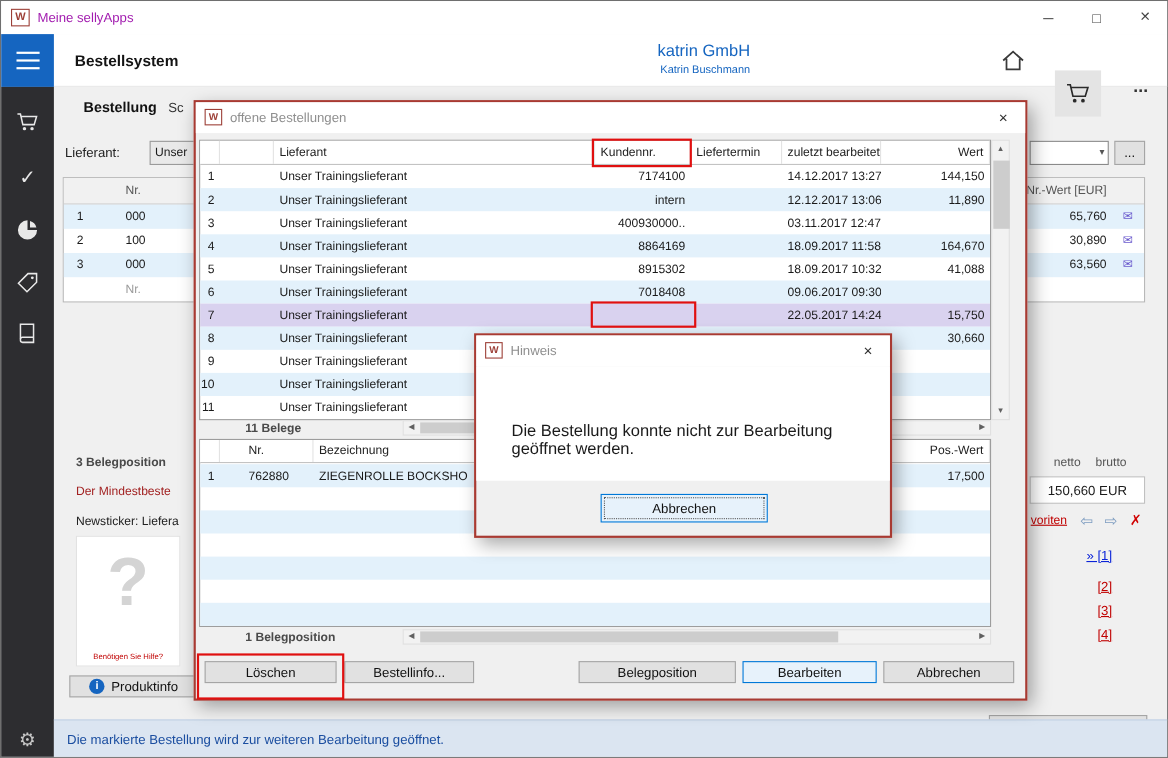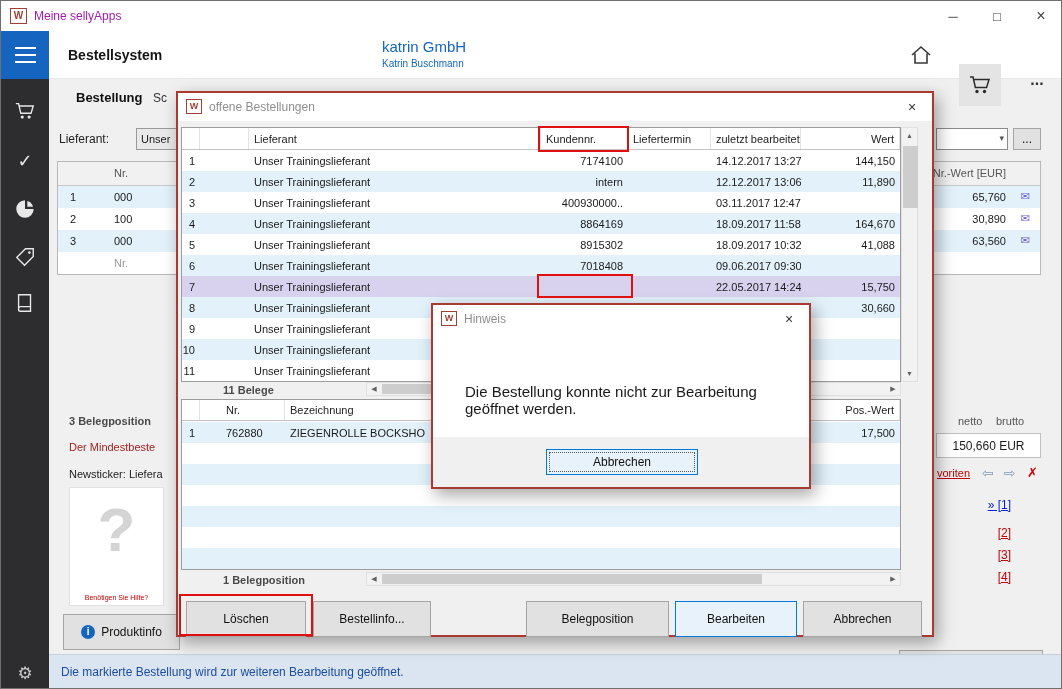--- a/index.html
+++ b/index.html
@@ -11,21 +11,21 @@
   .titlebar{left:0;top:0;width:1062px;height:30px;background:#fff}
   .applogo{position:absolute;left:9px;top:7px;width:17px;height:16px;border:1px solid #9d4038;color:#9d4038;font-size:10px;font-weight:bold;text-align:center;line-height:14px}
   .wtitle{position:absolute;left:33px;top:8px;font-size:12px;color:#a21caf}
   .wbtn{position:absolute;top:0;width:44px;height:30px;display:flex;align-items:center;justify-content:center;color:#444;font-size:13px}
 
   
   .appheader{left:0;top:30px;width:1062px;height:48px;background:#fff;border-bottom:1px solid #e8e8e8}
   .hamburger{position:absolute;left:0;top:0;width:48px;height:48px;background:#1565c0}
   .hamburger i{position:absolute;left:14px;width:21px;height:2.4px;background:#fff}
   .apptitle{position:absolute;left:67px;top:16px;font-size:14px;font-weight:bold;color:#141414}
-  .hcenter{position:absolute;left:381px;top:7px;width:300px;text-align:left}
+  .hcenter{position:absolute;left:381px;top:7px;width:300px;text-align:right}
   .company{font-size:15px;color:#1565c0}
   .username{font-size:10px;color:#1565c0;margin-top:3px}
   .hicon{position:absolute;top:13px}
   .cartbtn{position:absolute;left:958px;top:33px;width:42px;height:42px;background:#e4e4e4;display:flex;align-items:center;justify-content:center}
   .morebtn{position:absolute;left:1020px;top:40px;width:32px;font-size:16px;font-weight:bold;color:#333;text-align:center}
 
   
   .sidebar{left:0;top:78px;width:48px;height:611px;background:#2d2d30}
   .sideitem{position:absolute;left:0;width:48px;height:40px;display:flex;align-items:center;justify-content:center;color:#e8e8e8}
 
@@ -48,21 +48,21 @@
   .placeholder{color:#9a9a9a}
 
   .smalltext{position:absolute;font-size:11px;color:#222}
   .count{position:absolute;font-size:11px;font-weight:bold;color:#4a4a4a}
   .helpbox{position:absolute;left:68px;top:486px;width:95px;height:119px;background:#fff;border:1px solid #e2e2e2}
   .qmark{position:absolute;left:0;right:0;top:6px;text-align:center;font-size:62px;font-weight:bold;color:#d4d4d4}
   .helpcap{position:absolute;left:0;right:0;bottom:4px;text-align:center;font-size:7px;color:#c00000}
   .totalbox{position:absolute;left:935px;top:432px;width:105px;height:25px;background:#fff;border:1px solid #c0c0c0;display:flex;align-items:center;justify-content:center;font-size:12px}
   .linkblue{position:absolute;color:#0a23d8;text-decoration:underline;font-size:12px}
   .linkred{position:absolute;color:#c00000;text-decoration:underline;font-size:12px}
-  .btn{position:absolute;height:36px;background:#e1e1e1;border:1px solid #a5a5a5;font-size:12px;color:#111;display:flex;align-items:center;justify-content:center}
+  .btn{position:absolute;height:20px;background:#e1e1e1;border:1px solid #a5a5a5;font-size:12px;color:#111;display:flex;align-items:center;justify-content:center}
   .btn.focused{background:#e7f2fb;border:1px solid #0078d7}
   .btn.dotted{outline:1px dotted #5a5a5a;outline-offset:-4px}
   .infoicon{width:14px;height:14px;border-radius:50%;background:#1565c0;color:#fff;font-size:10px;font-weight:bold;text-align:center;line-height:14px;margin-right:6px}
   .statusbar{left:48px;top:653px;width:1014px;height:36px;background:#dbe5f1;border-top:1px solid #c2d1e4}
   .statustext{position:absolute;left:12px;top:10px;font-size:12px;color:#1b4ea0}
 
   
   .dialog{position:absolute;background:#f0f0f0;border:2px solid #a83a32;box-shadow:4px 6px 16px rgba(0,0,0,.35)}
   .dlg-titlebar{position:absolute;left:0;top:0;right:0;height:28px;background:#fff}
   .dlg-logo{position:absolute;left:8px;top:6px;width:16px;height:15px;border:1px solid #9d4038;color:#9d4038;font-size:9px;font-weight:bold;text-align:center;line-height:13px}

